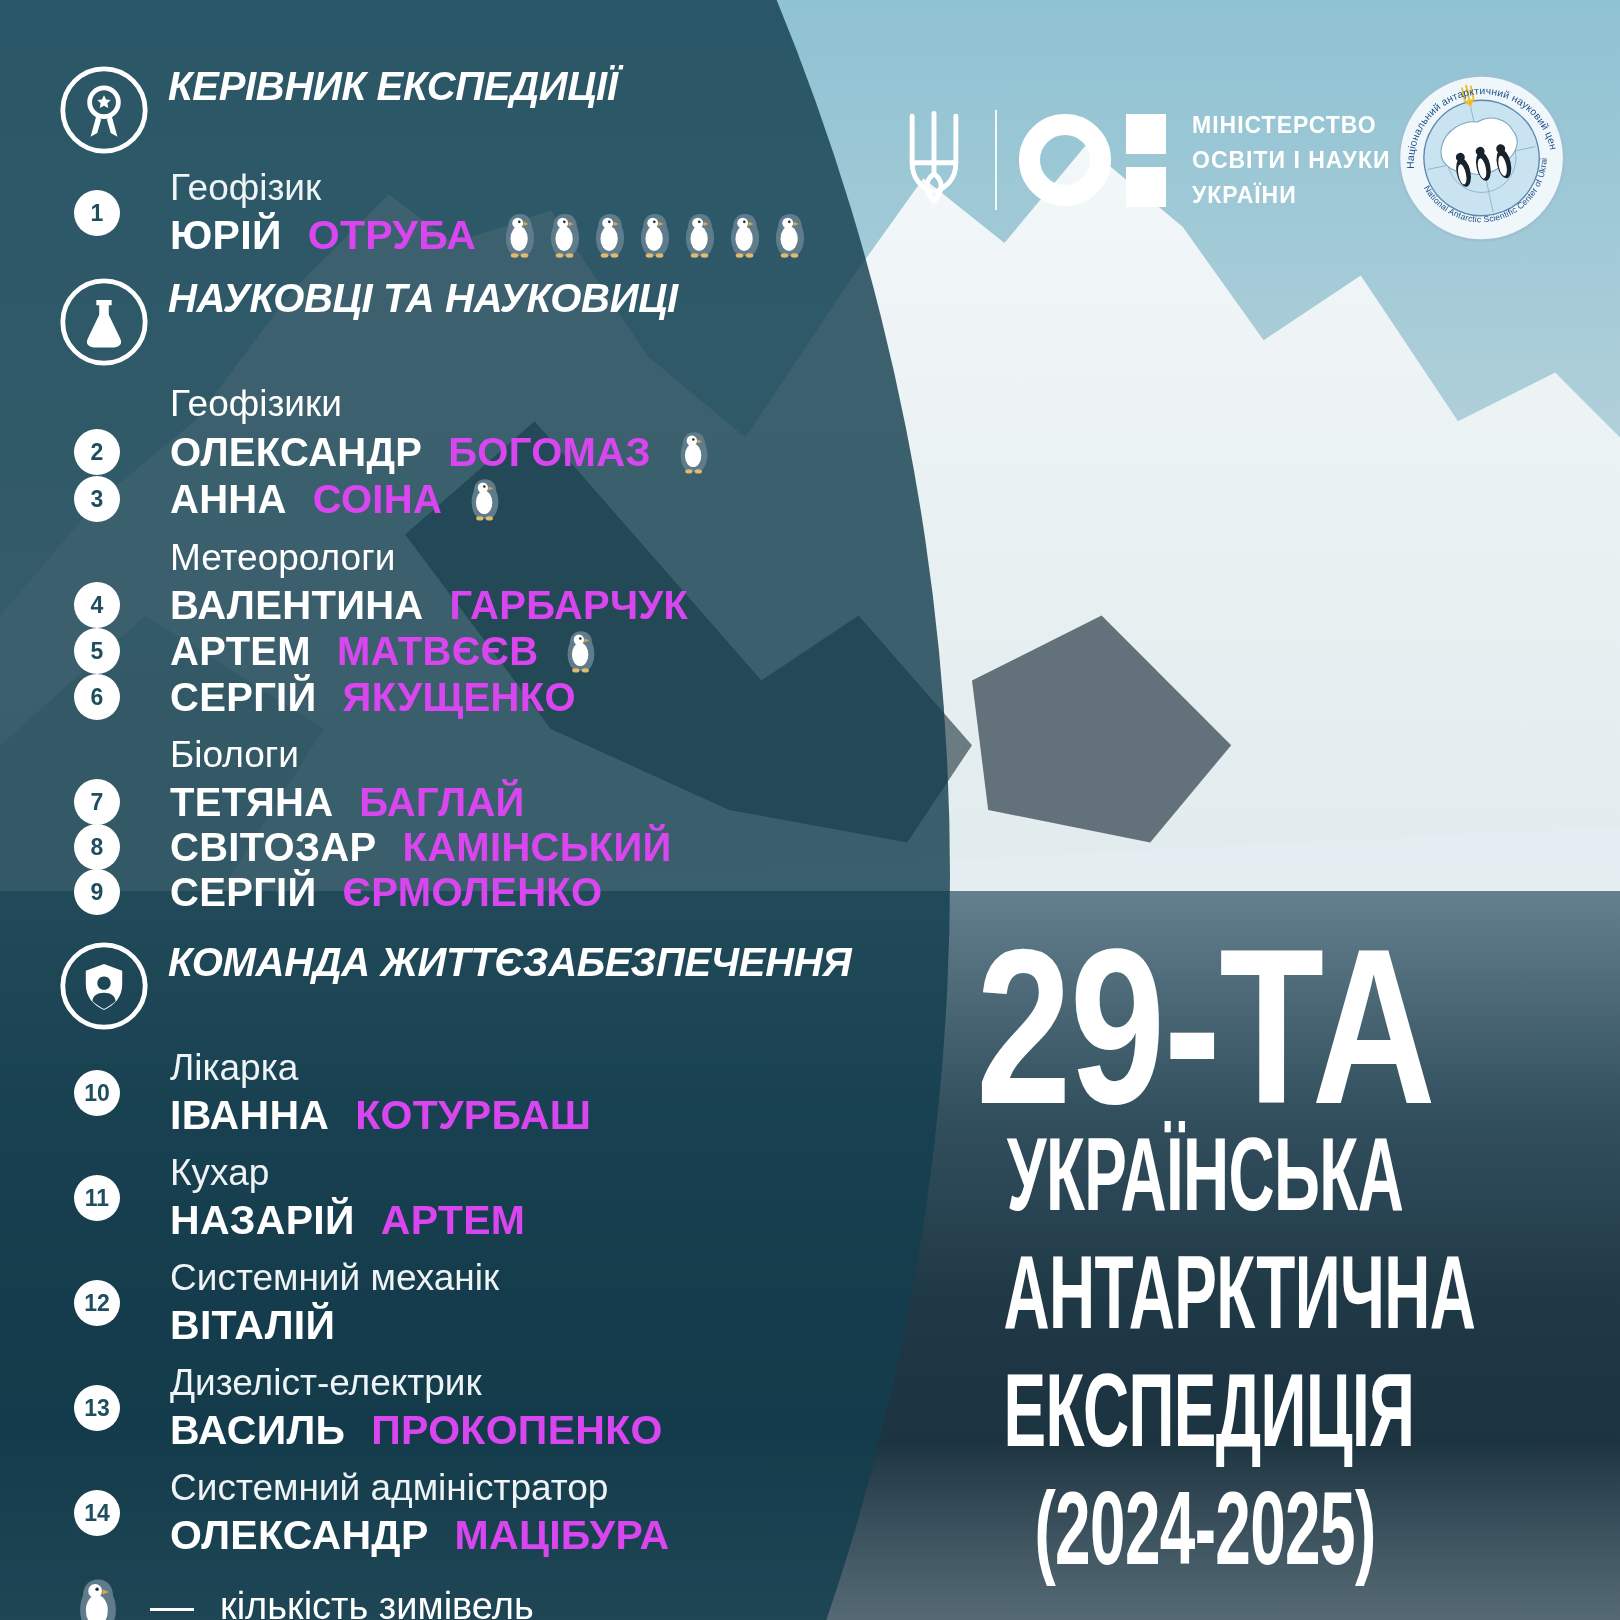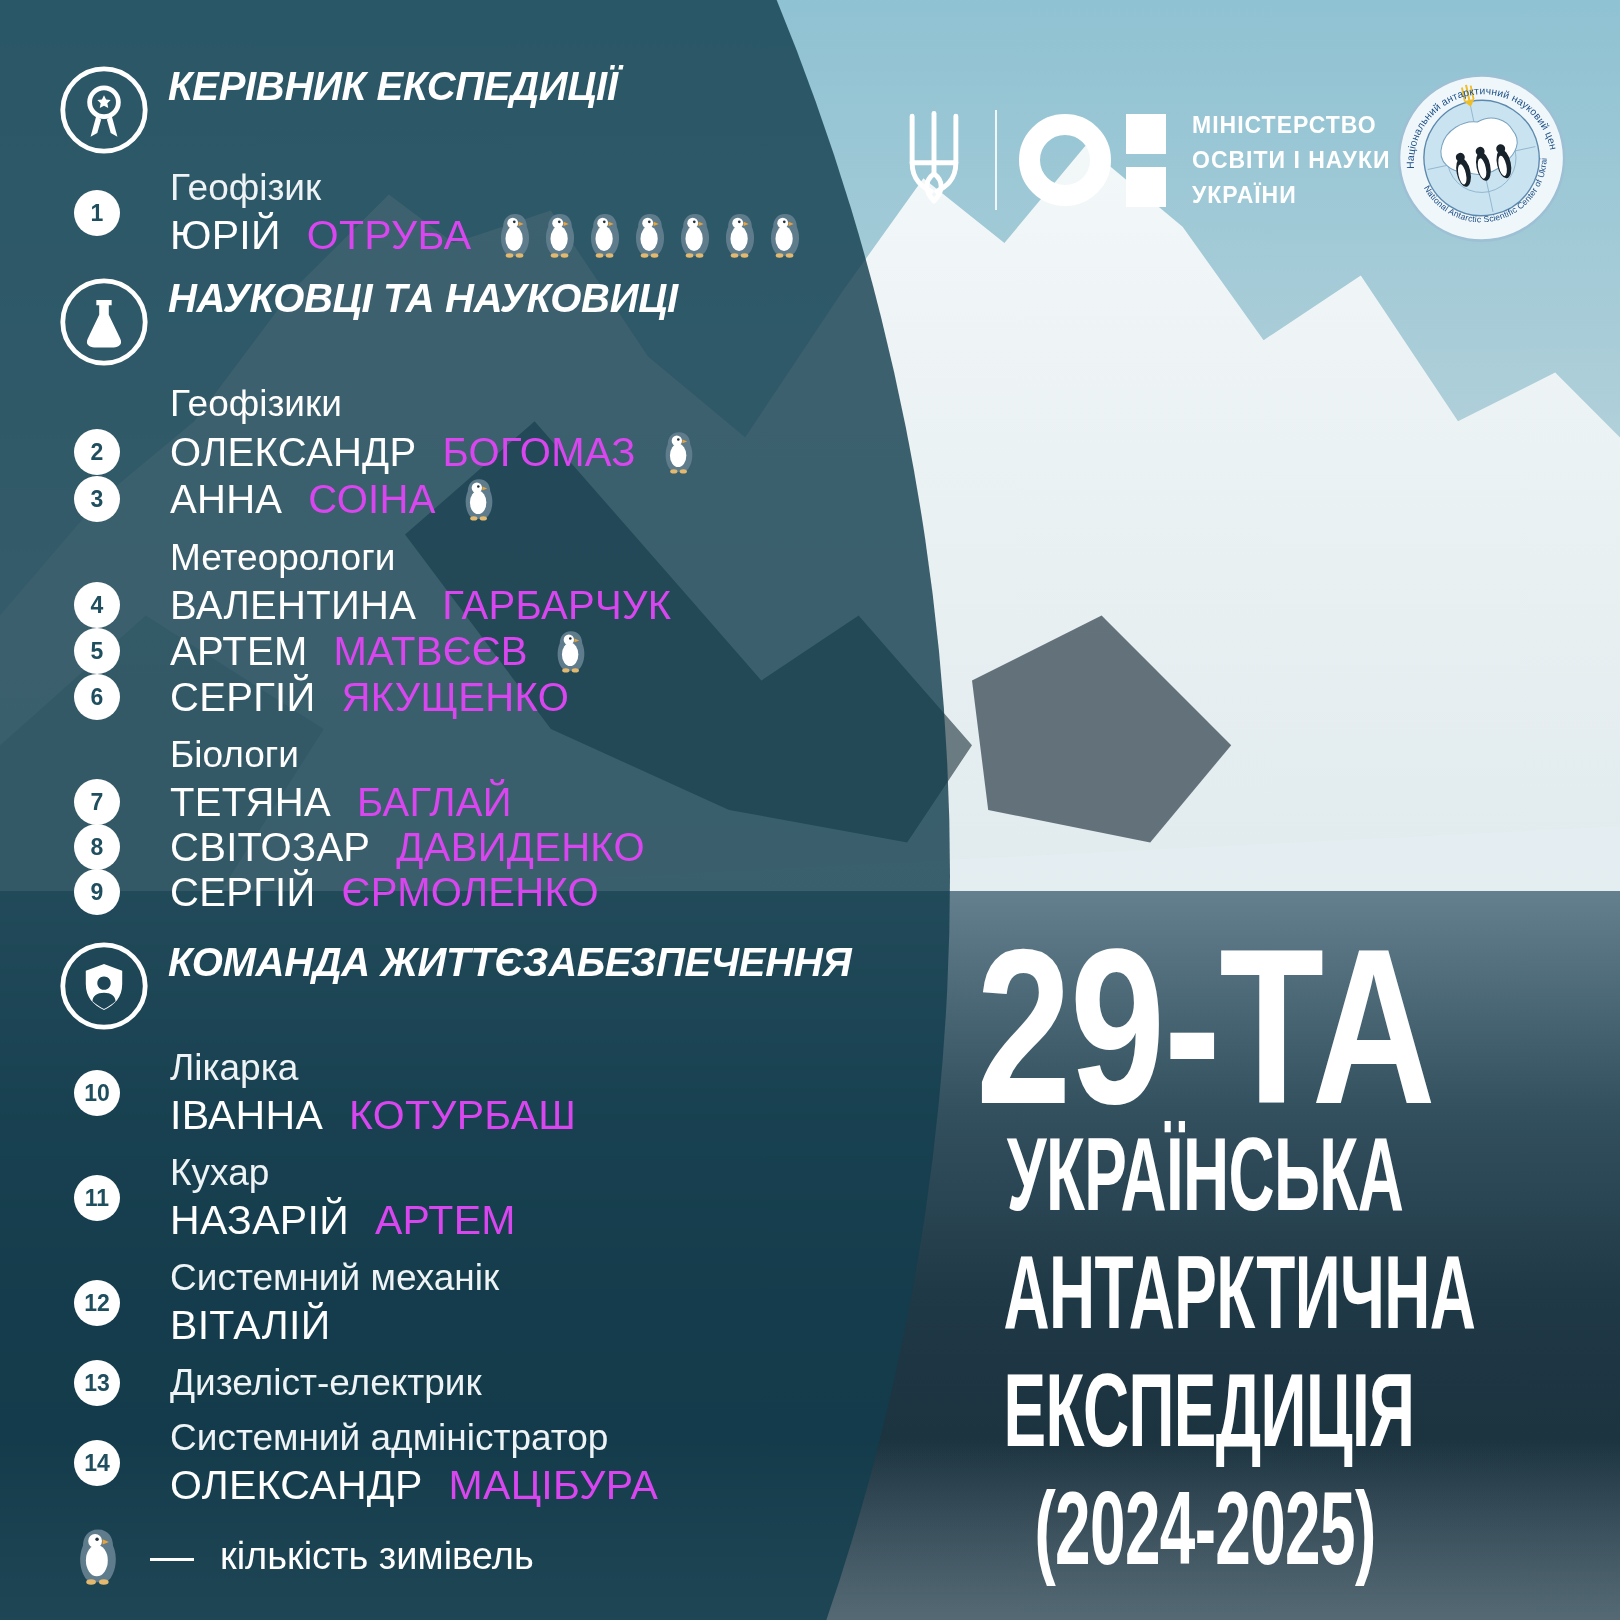--- a/index.html
+++ b/index.html
@@ -37,21 +37,21 @@
   
   .left-col{position:absolute;left:58px;top:64px;width:850px;}
   .sec-header{display:flex;gap:18px;margin-bottom:10px;font-style:italic;}
   .sec-title{font-weight:700;font-size:40px;letter-spacing:-.3px;}
   .sec-icon{flex:0 0 auto;}
   .row{position:relative;padding-left:112px;}
   .badge{position:absolute;left:16px;top:50%;transform:translateY(-50%);
     width:46px;height:46px;border-radius:50%;background:#fff;color:#1f4e5f;
     font-weight:700;font-size:23px;display:flex;align-items:center;justify-content:center;}
   .role{font-size:37px;line-height:44px;color:#eef4f6;}
-  .nameline{display:flex;align-items:center;gap:16px;font-weight:400;font-size:41px;line-height:50px;letter-spacing:.3px;}
+  .nameline{display:flex;align-items:center;gap:16px;font-weight:700;font-size:41px;line-height:50px;letter-spacing:.3px;}
   .lname{color:#d946ef;margin-left:10px;}
   .pg-row{display:flex;align-items:center;gap:5px;margin-left:8px;}
   .leader-block{margin-bottom:16px;}
   .group-label{font-size:37px;line-height:48px;color:#ffffff;padding-left:112px;margin-top:12px;}
   .sci-row{margin:1px 0;}
   .sci-row .nameline{line-height:44px;font-size:40px;}
   .sec-gap{margin-top:26px;margin-bottom:14px;}
   .sup-block{margin-bottom:11px;}
   .sup-block .role{line-height:44px;}
   .sup-block .nameline{line-height:50px;}
@@ -318,21 +318,21 @@
       <div class="badge">7</div>
       <div class="nameline">
         <span>ТЕТЯНА</span>
           <span class="lname">БАГЛАЙ</span>
       </div>
     </div>
     <div class="row sci-row">
       <div class="badge">8</div>
       <div class="nameline">
         <span>СВІТОЗАР</span>
-          <span class="lname">ДАВИДЕНКО</span>
+          <span class="lname">КАМІНСЬКИЙ</span>
       </div>
     </div>
     <div class="row sci-row">
       <div class="badge">9</div>
       <div class="nameline">
         <span>СЕРГІЙ</span>
           <span class="lname">ЄРМОЛЕНКО</span>
       </div>
     </div>
 
@@ -363,20 +363,24 @@
     <div class="row sup-block">
       <div class="badge">12</div>
       <div class="role">Системний механік</div>
       <div class="nameline">
         <span>ВІТАЛІЙ</span>
       </div>
     </div>
     <div class="row sup-block">
       <div class="badge">13</div>
       <div class="role">Дизеліст-електрик</div>
+      <div class="nameline">
+        <span>ВАСИЛЬ</span>
+          <span class="lname">ПРОКОПЕНКО</span>
+      </div>
     </div>
     <div class="row sup-block">
       <div class="badge">14</div>
       <div class="role">Системний адміністратор</div>
       <div class="nameline">
         <span>ОЛЕКСАНДР</span>
           <span class="lname">МАЦІБУРА</span>
       </div>
     </div>
 

